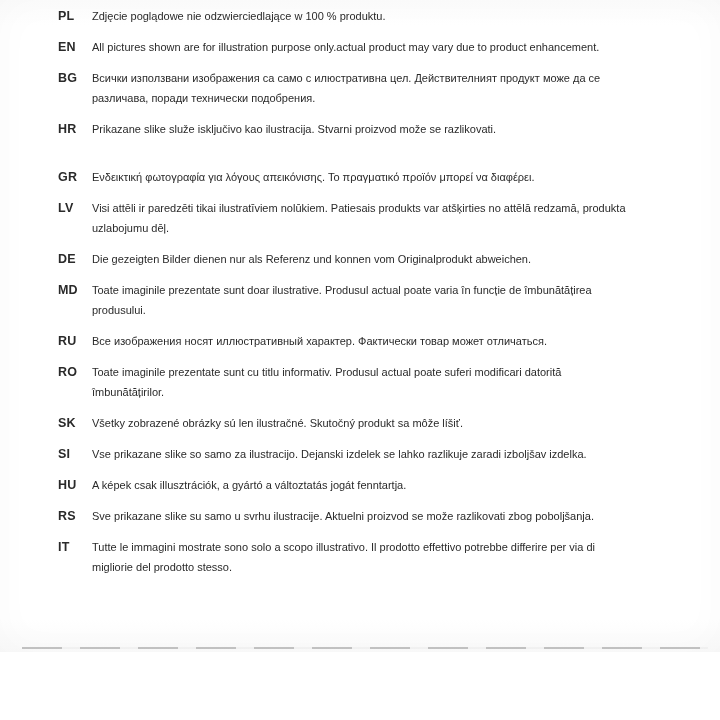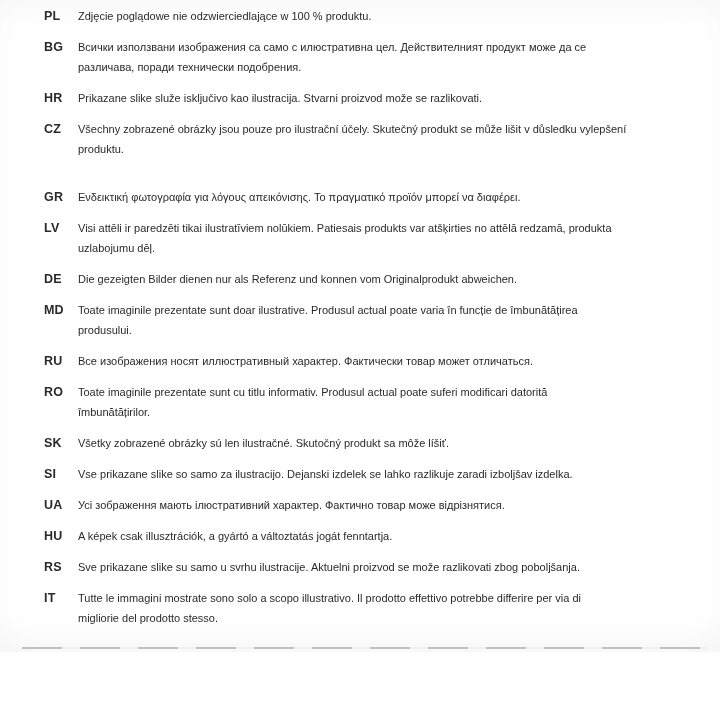--- a/index.html
+++ b/index.html
@@ -5,21 +5,21 @@
   html, body {
     margin: 0;
     padding: 0;
     background: #ffffff;
   }
   .page {
     position: relative;
     width: 720px;
     height: 652px;
     box-sizing: border-box;
-    padding: 6px 16px 0 44px;
+    padding: 6px 16px 0 58px;
     background: linear-gradient(180deg, #fcfcfc 0%, #ffffff 4%, #ffffff 95%, #fafafa 100%);
     box-shadow: inset 0 0 40px rgba(0,0,0,0.025);
     font-family: "Liberation Sans", sans-serif;
     color: #2a2a2a;
     overflow: hidden;
   }
   .row {
     display: flex;
     align-items: flex-start;
     margin-bottom: 11px;
@@ -58,37 +58,36 @@
 </head>
 <body>
 
 <div class="page">
 
   <div class="row">
     <div class="code">PL</div>
     <div class="text">Zdjęcie poglądowe nie odzwierciedlające w 100 % produktu.</div>
   </div>
 
+  <div class="row">
+    <div class="code">EN</div>
+    <div class="text">All pictures shown are for illustration purpose only.actual product may vary due to product enhancement.</div>
+  </div>
 
   <div class="row">
     <div class="code">BG</div>
     <div class="text">Всички използвани изображения са само с илюстративна цел. Действителният продукт може да се
 различава, поради технически подобрения.</div>
   </div>
 
   <div class="row">
     <div class="code">HR</div>
     <div class="text">Prikazane slike služe isključivo kao ilustracija. Stvarni proizvod može se razlikovati.</div>
   </div>
 
-  <div class="row">
-    <div class="code">CZ</div>
-    <div class="text">Všechny zobrazené obrázky jsou pouze pro ilustrační účely. Skutečný produkt se může lišit v důsledku vylepšení
-produktu.</div>
-  </div>
 
 
   <div class="row extra-gap">
     <div class="code">GR</div>
     <div class="text">Ενδεικτική φωτογραφία για λόγους απεικόνισης. Το πραγματικό προϊόν μπορεί να διαφέρει.</div>
   </div>
 
 
   <div class="row">
     <div class="code">LV</div>
@@ -121,24 +120,20 @@
   <div class="row">
     <div class="code">SK</div>
     <div class="text">Všetky zobrazené obrázky sú len ilustračné. Skutočný produkt sa môže líšiť.</div>
   </div>
 
   <div class="row">
     <div class="code">SI</div>
     <div class="text">Vse prikazane slike so samo za ilustracijo. Dejanski izdelek se lahko razlikuje zaradi izboljšav izdelka.</div>
   </div>
 
-  <div class="row">
-    <div class="code">UA</div>
-    <div class="text">Усі зображення мають ілюстративний характер. Фактично товар може відрізнятися.</div>
-  </div>
 
   <div class="row">
     <div class="code">HU</div>
     <div class="text">A képek csak illusztrációk, a gyártó a változtatás jogát fenntartja.</div>
   </div>
 
   <div class="row">
     <div class="code">RS</div>
     <div class="text">Sve prikazane slike su samo u svrhu ilustracije. Aktuelni proizvod se može  razlikovati zbog poboljšanja.</div>
   </div>

